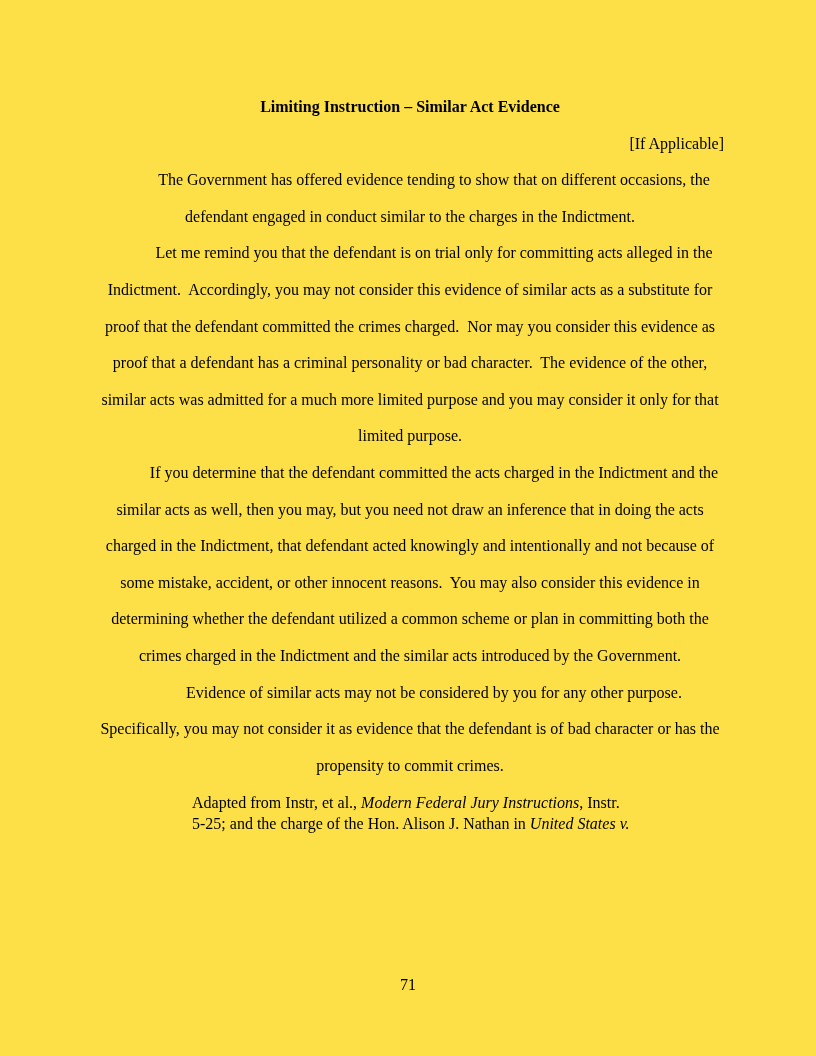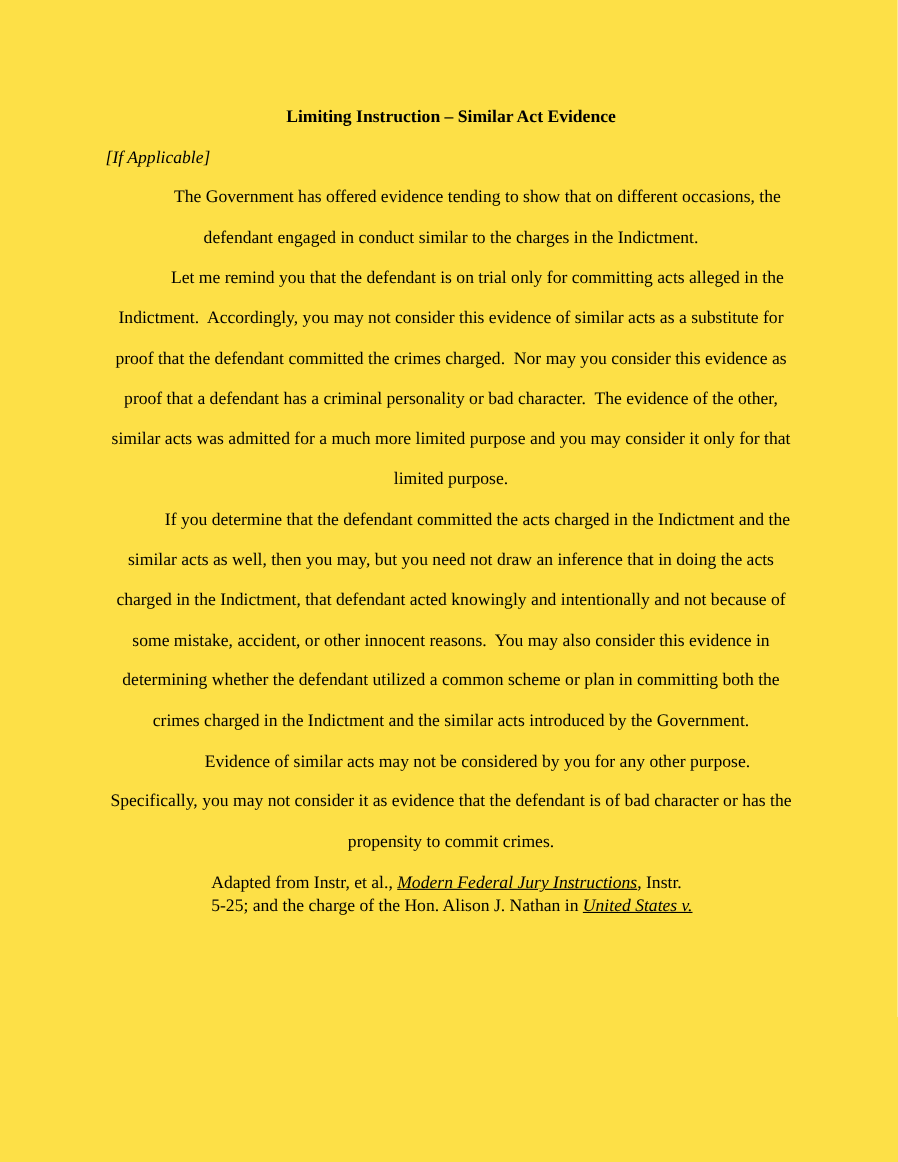--- a/index.html
+++ b/index.html
@@ -23,38 +23,37 @@
     line-height: 36.6px;
   }
   .doc-title {
     margin: 0;
     font-size: 16px;
     font-weight: bold;
     text-align: center;
   }
   .doc-subtitle {
     margin: 0;
-    font-style: italic;
-    text-align: left;
+    text-align: right;
   }
   .body-para {
     margin: 0;
     text-indent: 48px;
     text-align: center;
     white-space: pre-wrap;
   }
   .citation {
     margin-top: 9px;
     margin-left: 96px;
     width: 480px;
     font-size: 16px;
     line-height: 20.8px;
   }
   .citation .cit-line { white-space: nowrap; }
-  .citation .it { font-style: italic; text-decoration: underline; }
+  .citation .it { font-style: italic; }
   .page-number {
     position: absolute;
     top: 976px; left: 0;
     width: 816px;
     text-align: center;
     font-size: 16px;
   }
 </style>
 </head>
 <body>
@@ -65,13 +64,14 @@
     <div class="doc-subtitle">[If Applicable]</div>
     <p class="body-para">The Government has offered evidence tending to show that on different occasions, the defendant engaged in conduct similar to the charges in the Indictment.</p>
     <p class="body-para">Let me remind you that the defendant is on trial only for committing acts alleged in the Indictment.  Accordingly, you may not consider this evidence of similar acts as a substitute for proof that the defendant committed the crimes charged.  Nor may you consider this evidence as proof that a defendant has a criminal personality or bad character.  The evidence of the other, similar acts was admitted for a much more limited purpose and you may consider it only for that limited purpose.</p>
     <p class="body-para">If you determine that the defendant committed the acts charged in the Indictment and the similar acts as well, then you may, but you need not draw an inference that in doing the acts charged in the Indictment, that defendant acted knowingly and intentionally and not because of some mistake, accident, or other innocent reasons.  You may also consider this evidence in determining whether the defendant utilized a common scheme or plan in committing both the crimes charged in the Indictment and the similar acts introduced by the Government.</p>
     <p class="body-para">Evidence of similar acts may not be considered by you for any other purpose.  Specifically, you may not consider it as evidence that the defendant is of bad character or has the propensity to commit crimes.</p>
     <div class="citation">
         <div class="cit-line"><span>Adapted from Instr, et al., </span><span class="it">Modern Federal Jury Instructions</span><span>, Instr.</span></div>
         <div class="cit-line"><span>5-25; and the charge of the Hon. Alison J. Nathan in </span><span class="it">United States v.</span></div>
       </div>
   </div>
+  <div class="page-number">71</div>
 </div>
 
 </body></html>

